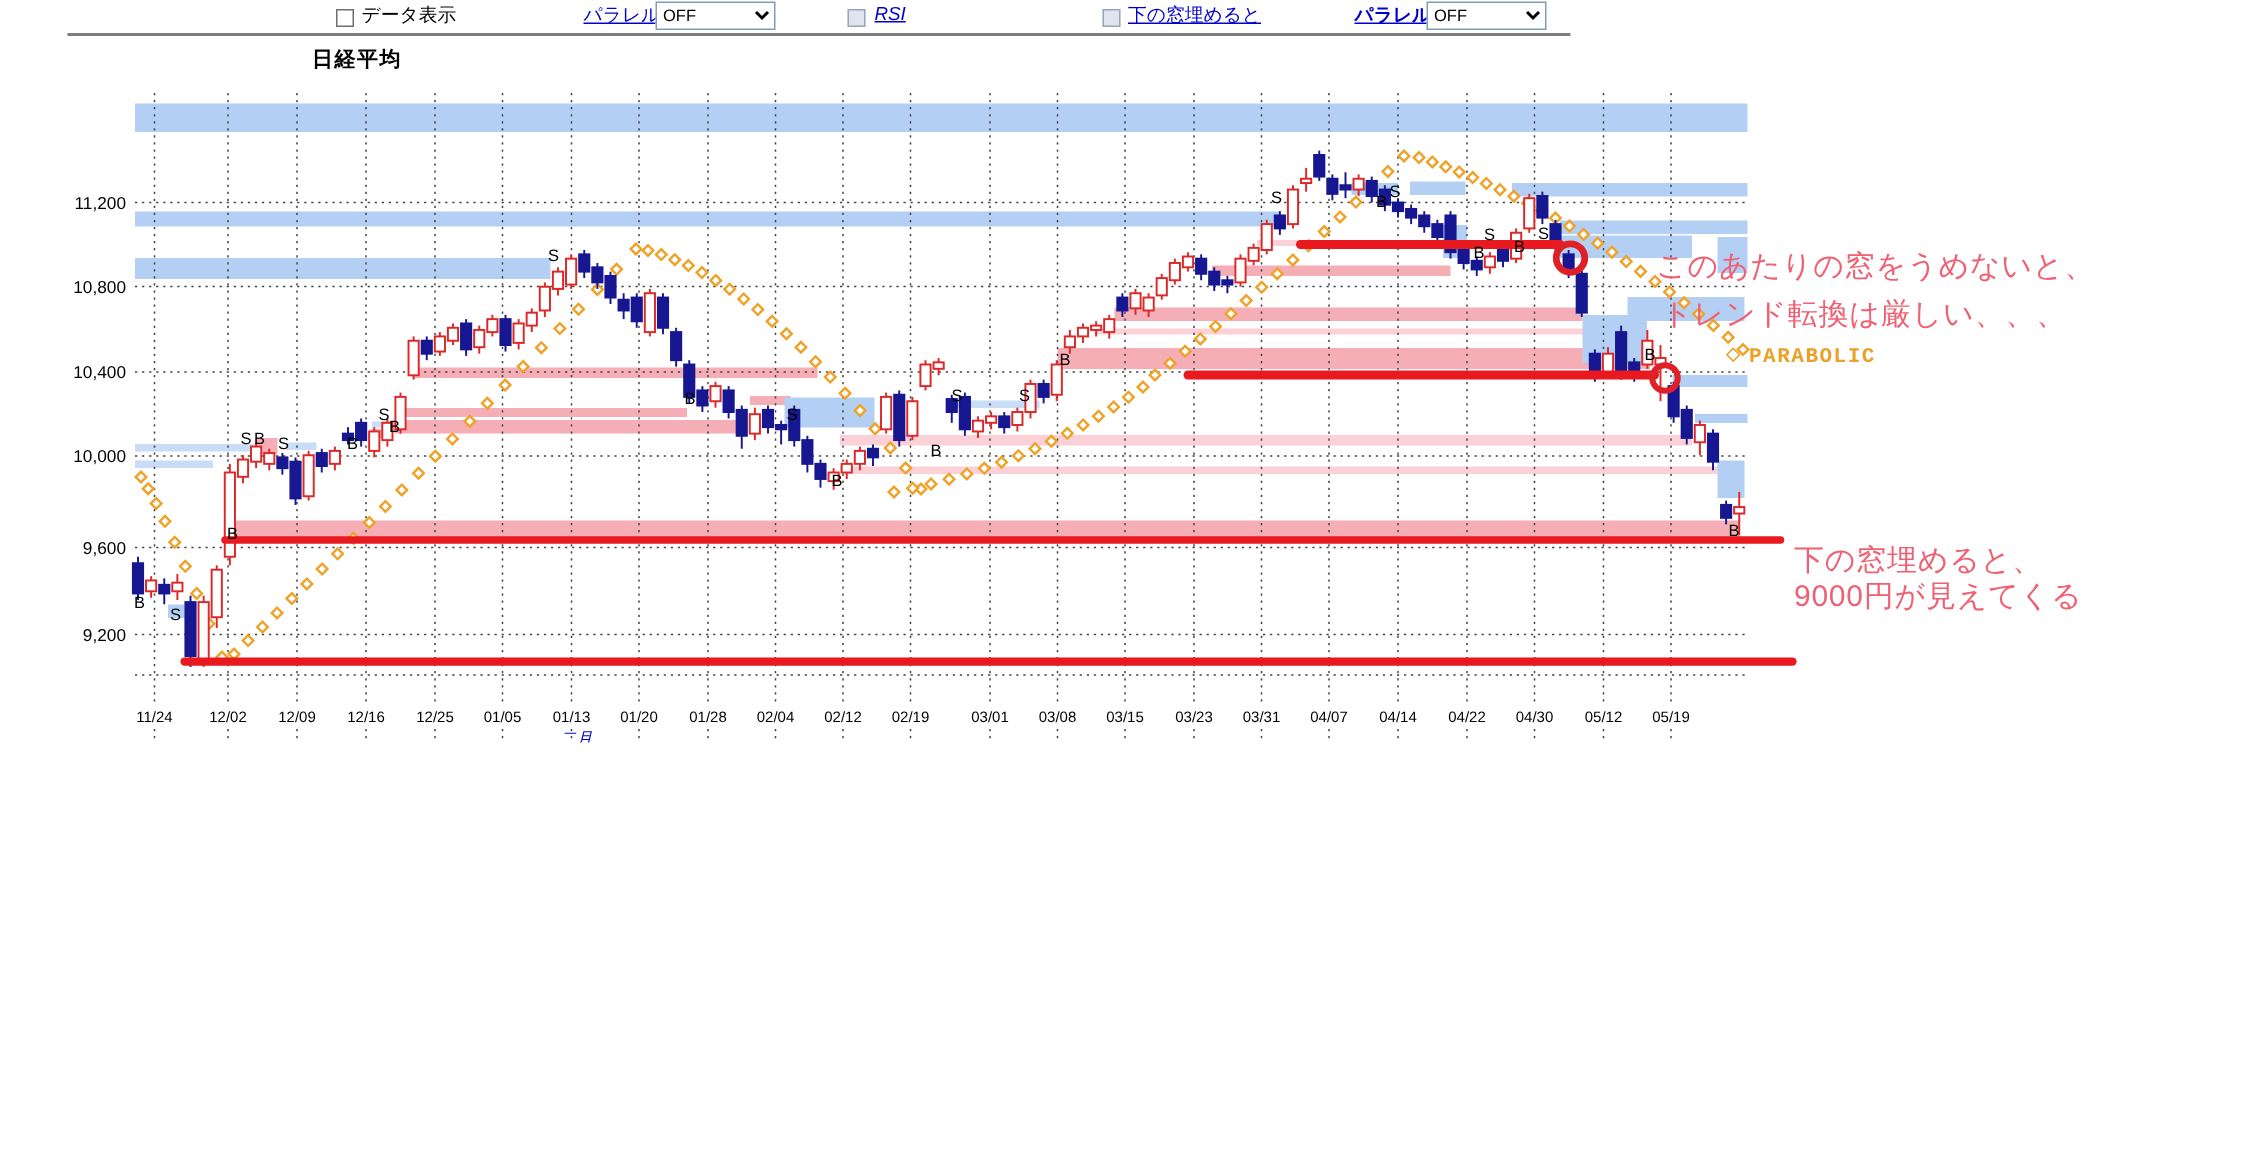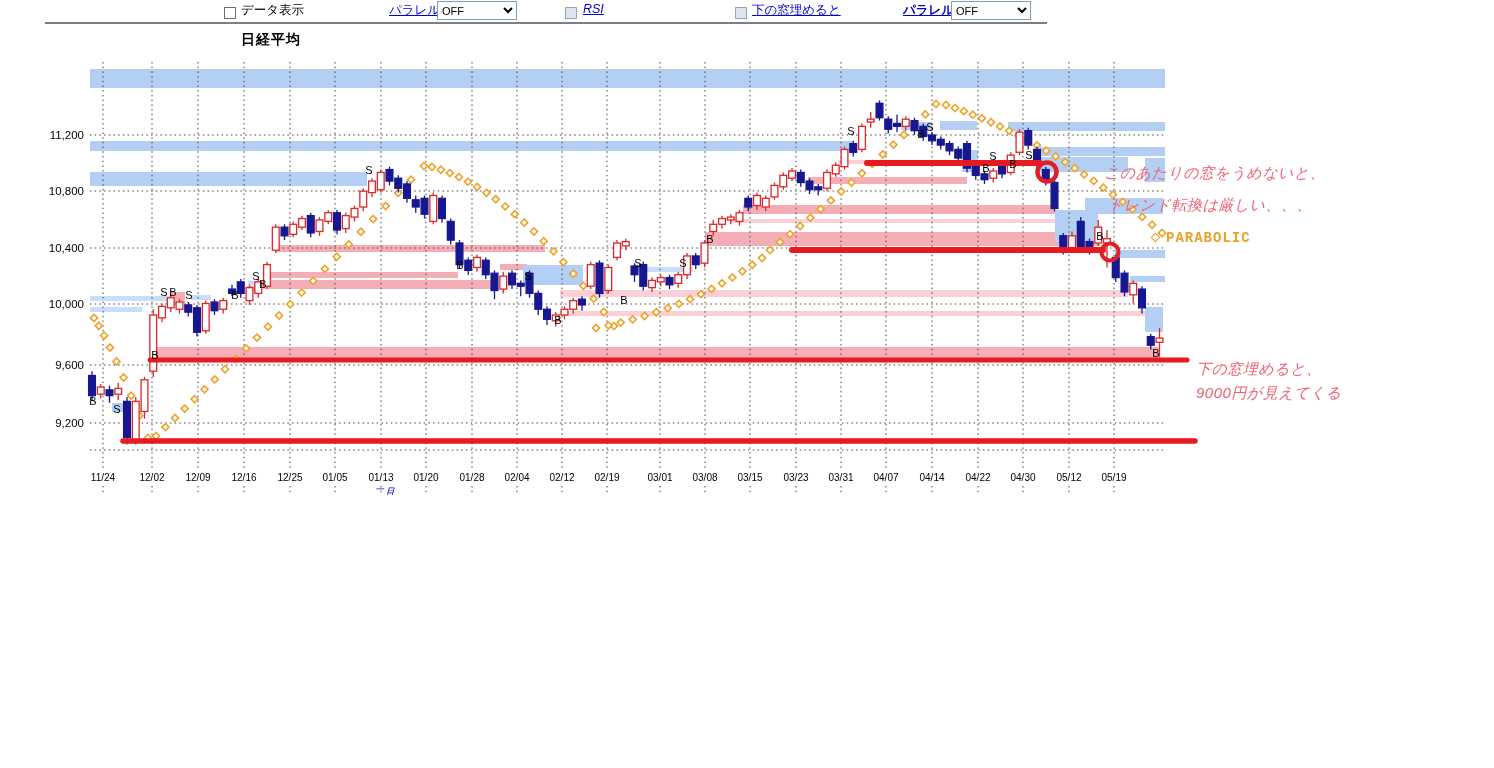--- a/index.html
+++ b/index.html
@@ -7,23 +7,23 @@
   .abs{position:absolute;}
   
   .tb-label{font-size:12.5px;color:#000000;white-space:nowrap;}
   a.tb-link{font-size:12.5px;color:#0000cc;text-decoration:underline;white-space:nowrap;cursor:pointer;}
   .cb{appearance:none;-webkit-appearance:none;width:12px;height:12px;border:1px solid #6f6f6f;
       background:#fff;margin:0;vertical-align:middle;}
   .cb.soft{background:#dfe5ee;border:1px solid #93a7bd;}
   select.tb-select{width:80px;height:19px;font-size:11px;border:1px solid #7f9db9;background:#fff;
       font-family:"Liberation Sans",sans-serif;}
   .separator{background:#7e7e7e;height:2px;}
-  .page-title{font-size:14px;font-weight:bold;color:#000;letter-spacing:1px;margin-left:33px;}
+  .page-title{font-size:14px;font-weight:bold;color:#000;letter-spacing:1px;}
   
-  .anno{position:absolute;font-size:15px;color:#ef6072;white-space:nowrap;letter-spacing:0.5px;font-style:italic;}
+  .anno{position:absolute;font-size:20px;color:#ef6072;white-space:nowrap;letter-spacing:0.5px;}
   .legend{position:absolute;color:#e9a227;font-size:14px;font-weight:bold;
           font-family:"Liberation Mono","DejaVu Sans Mono",monospace;letter-spacing:1px;}
   .legend .dia{display:inline-block;width:5px;height:5px;border:1.6px solid #e9a227;background:#fff;
           transform:rotate(45deg);margin-right:7px;vertical-align:1px;}
   .axis-note{position:absolute;color:#0000d0;font-size:11px;height:10px;overflow:hidden;
           border-bottom:0px;white-space:nowrap;}
   svg{position:absolute;left:0;top:0;}
 </style>
 </head>
 <body>

